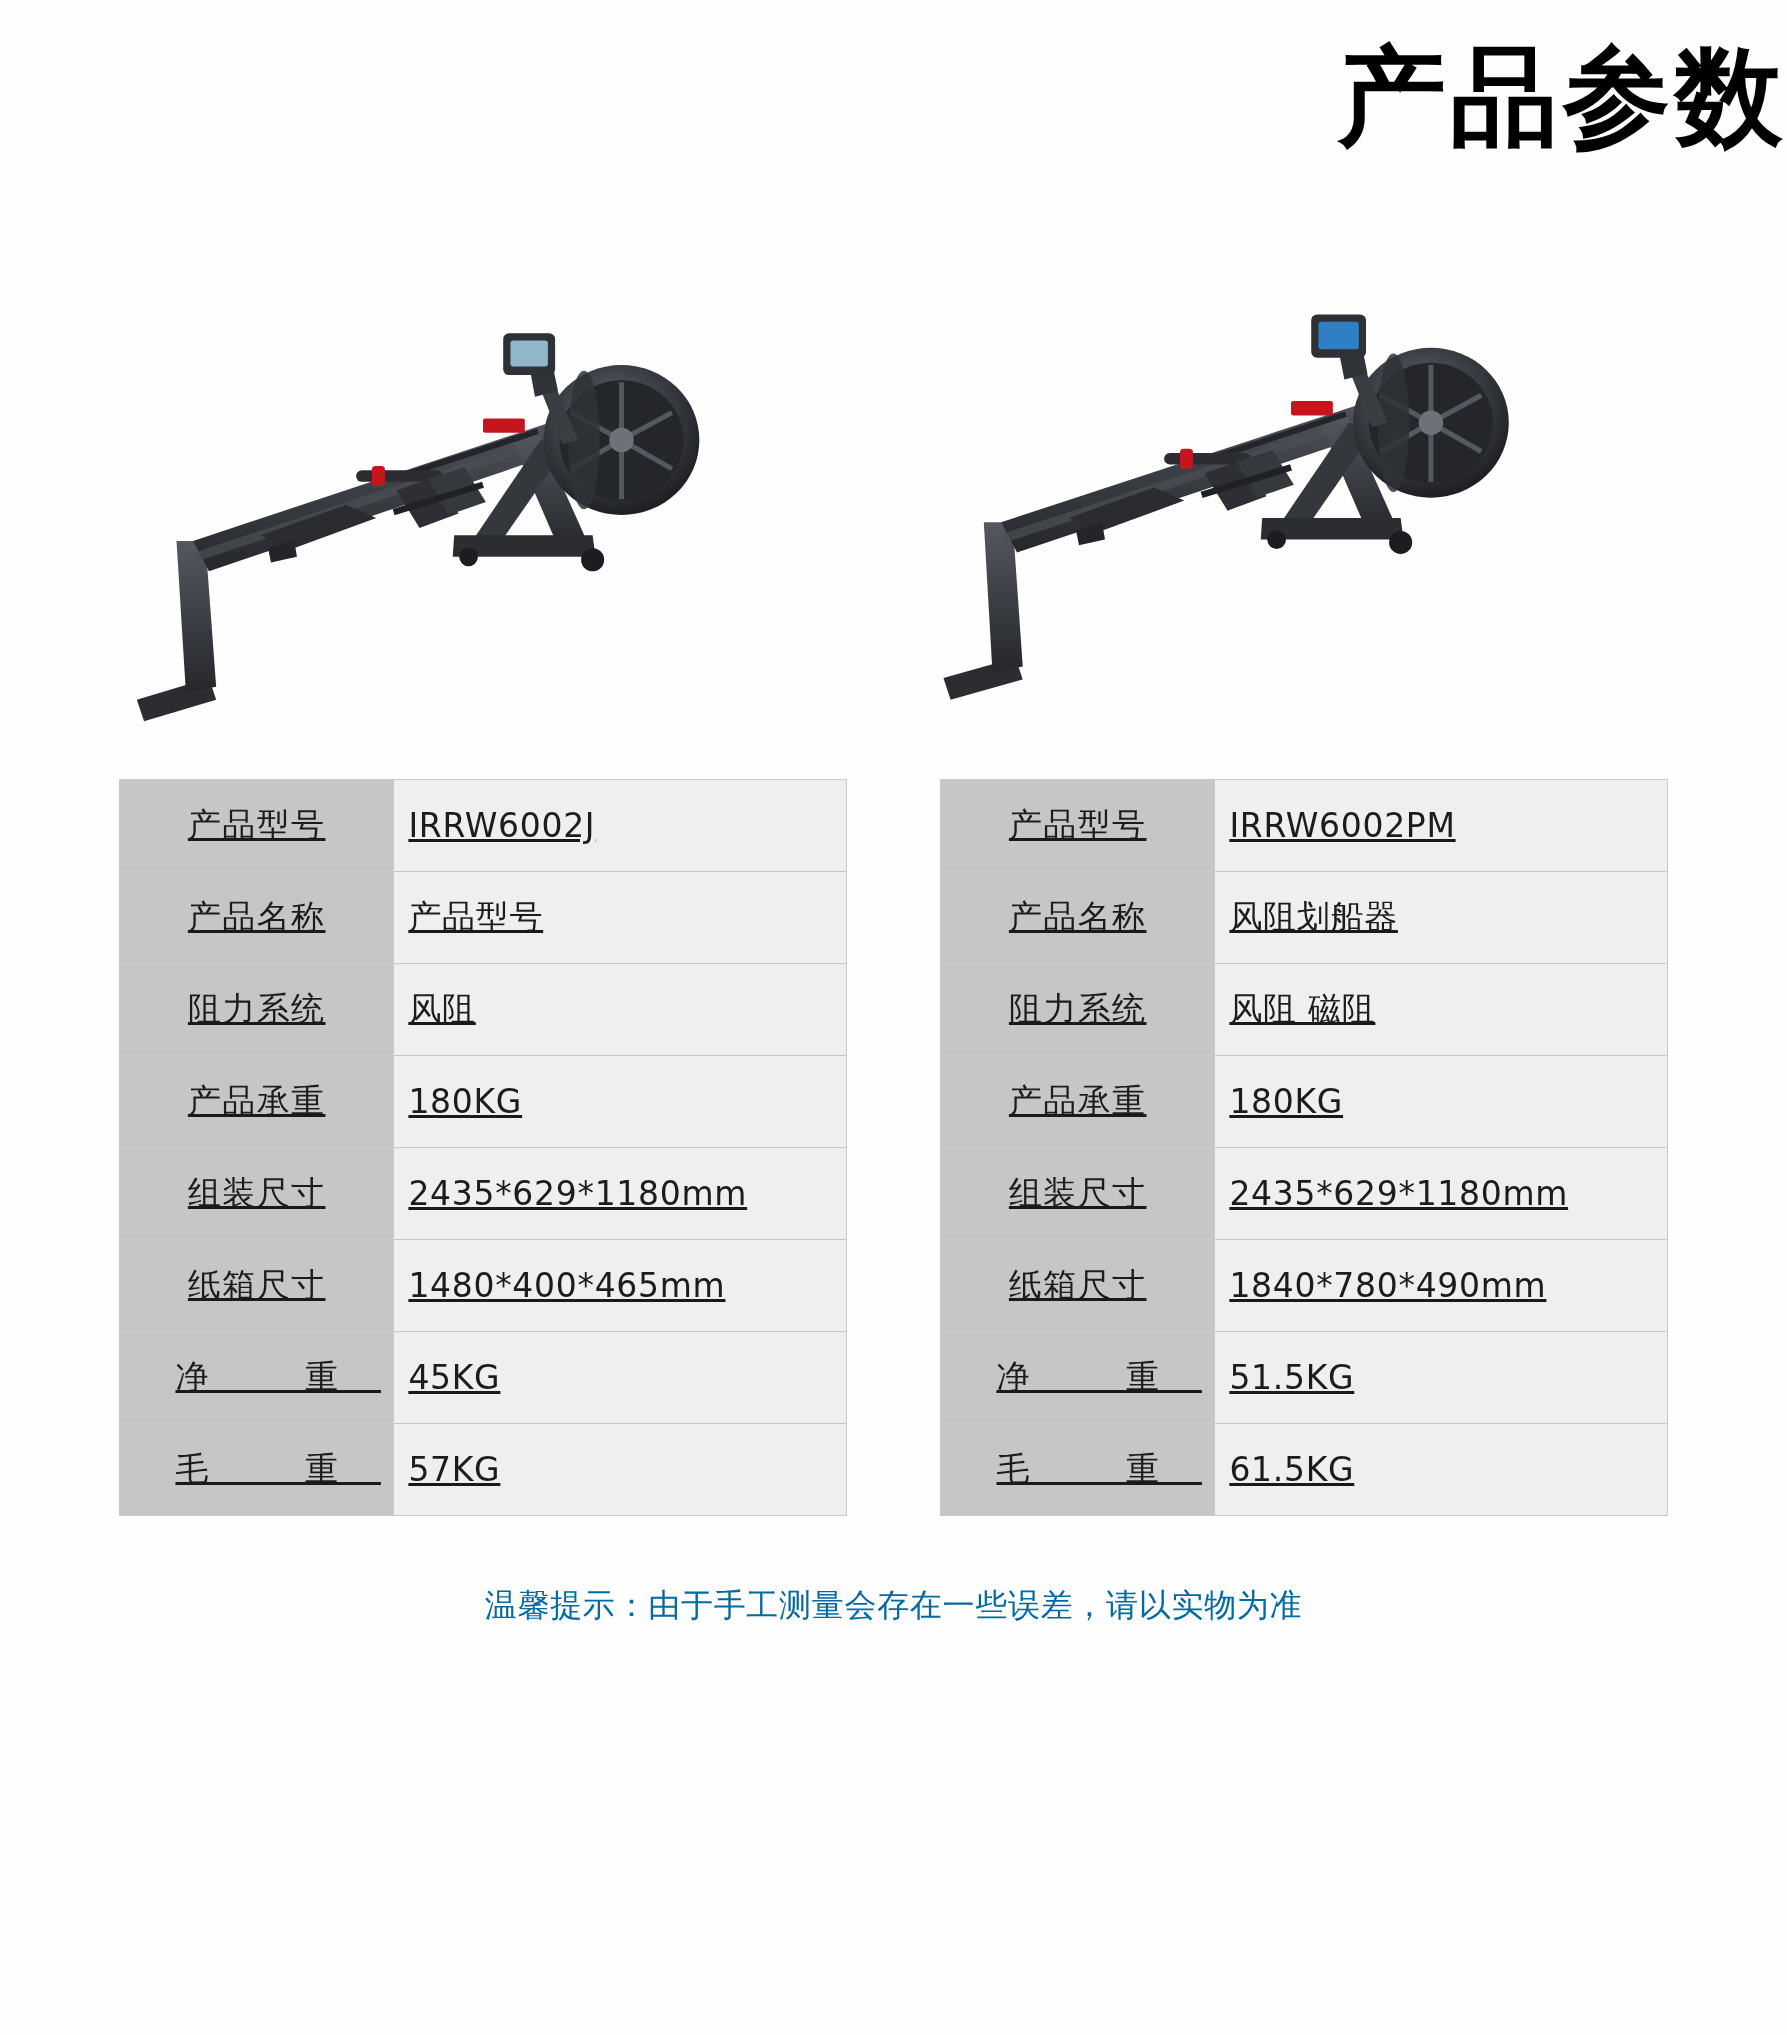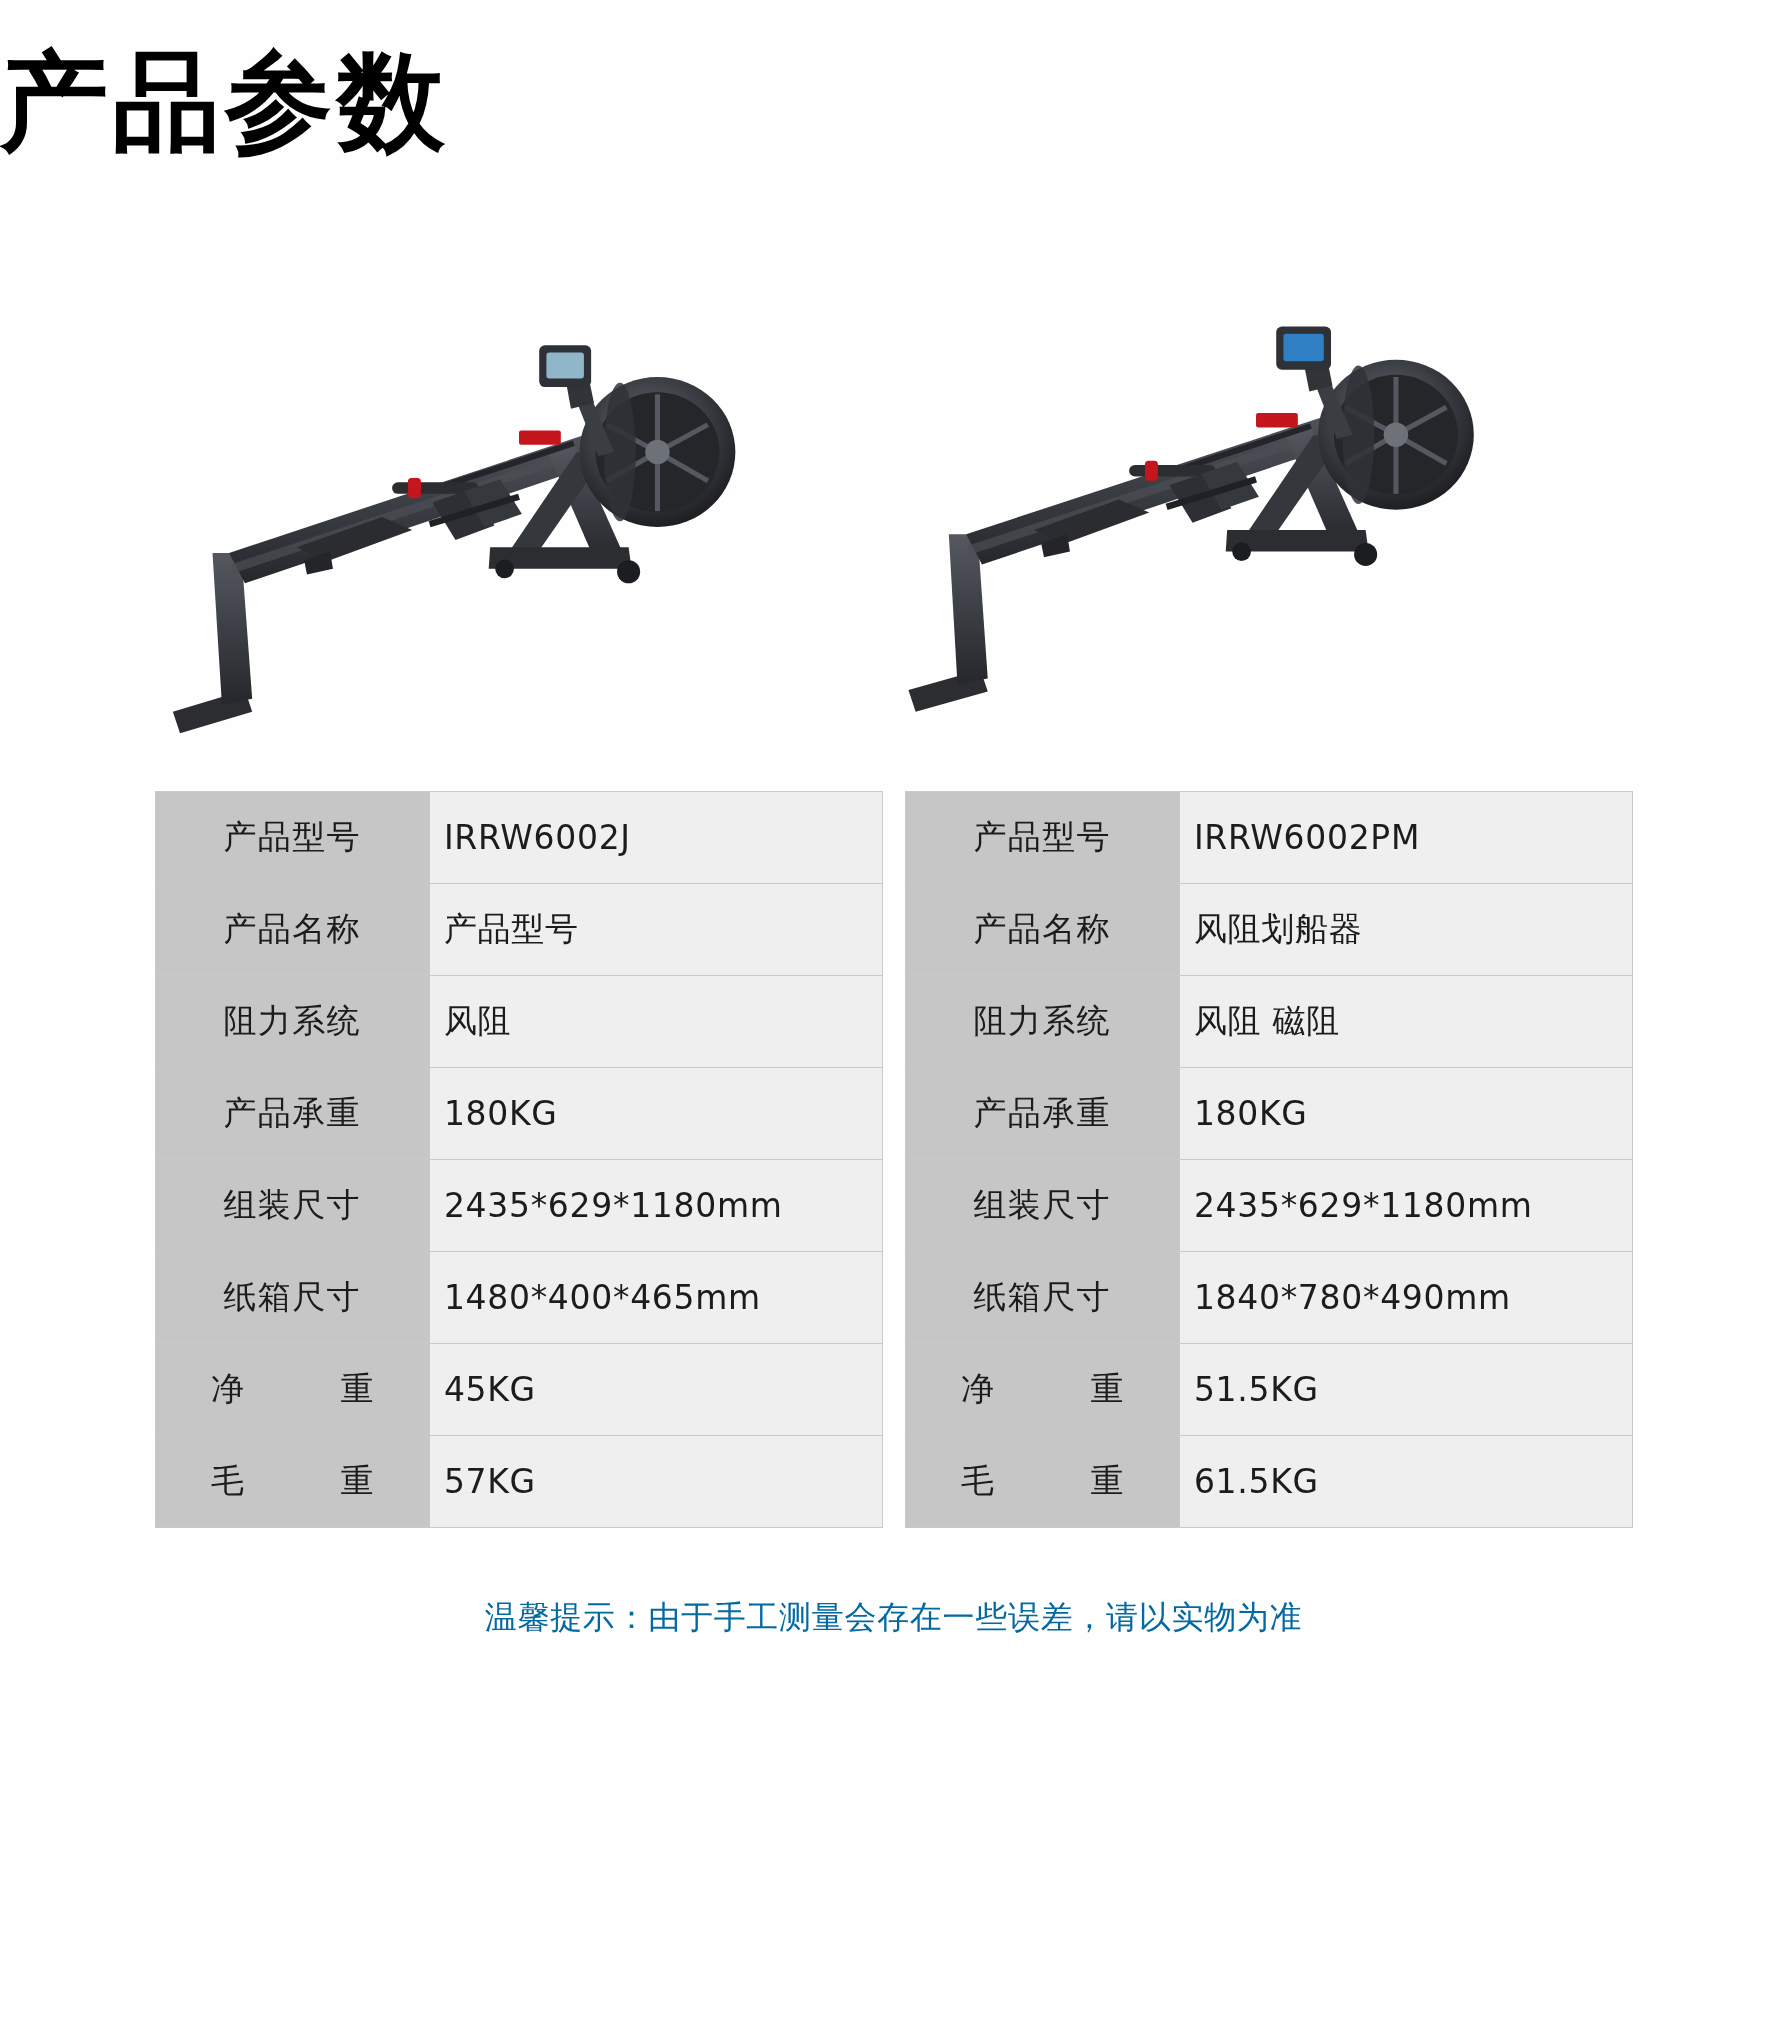--- a/index.html
+++ b/index.html
@@ -15,35 +15,36 @@
     position: relative;
     overflow: hidden;
   }
   .page {
     width: 1787px;
     height: 2035px;
     position: relative;
     background: #fefefe;
   }
   .page-title {
-    text-align: left;
+    text-align: right;
     font-size: 108px;
     font-weight: 800;
     letter-spacing: 4.3px;
-    padding-top: 56px;
+    padding-top: 44px;
     line-height: 1;
     color: #000;
-    font-family: Liberation Mono, monospace;
+    font-family: Liberation Serif, serif;
   }
   .columns {
     display: flex;
-    justify-content: center;
+    justify-content: space-between;
     padding: 0 108px;
     margin-top: 50px;
     box-sizing: border-box;
+    text-decoration: underline;
   }
   .col {
     width: 750px;
     display: flex;
     flex-direction: column;
     align-items: center;
   }
   .product-image {
     width: 750px;
     height: 577px;

